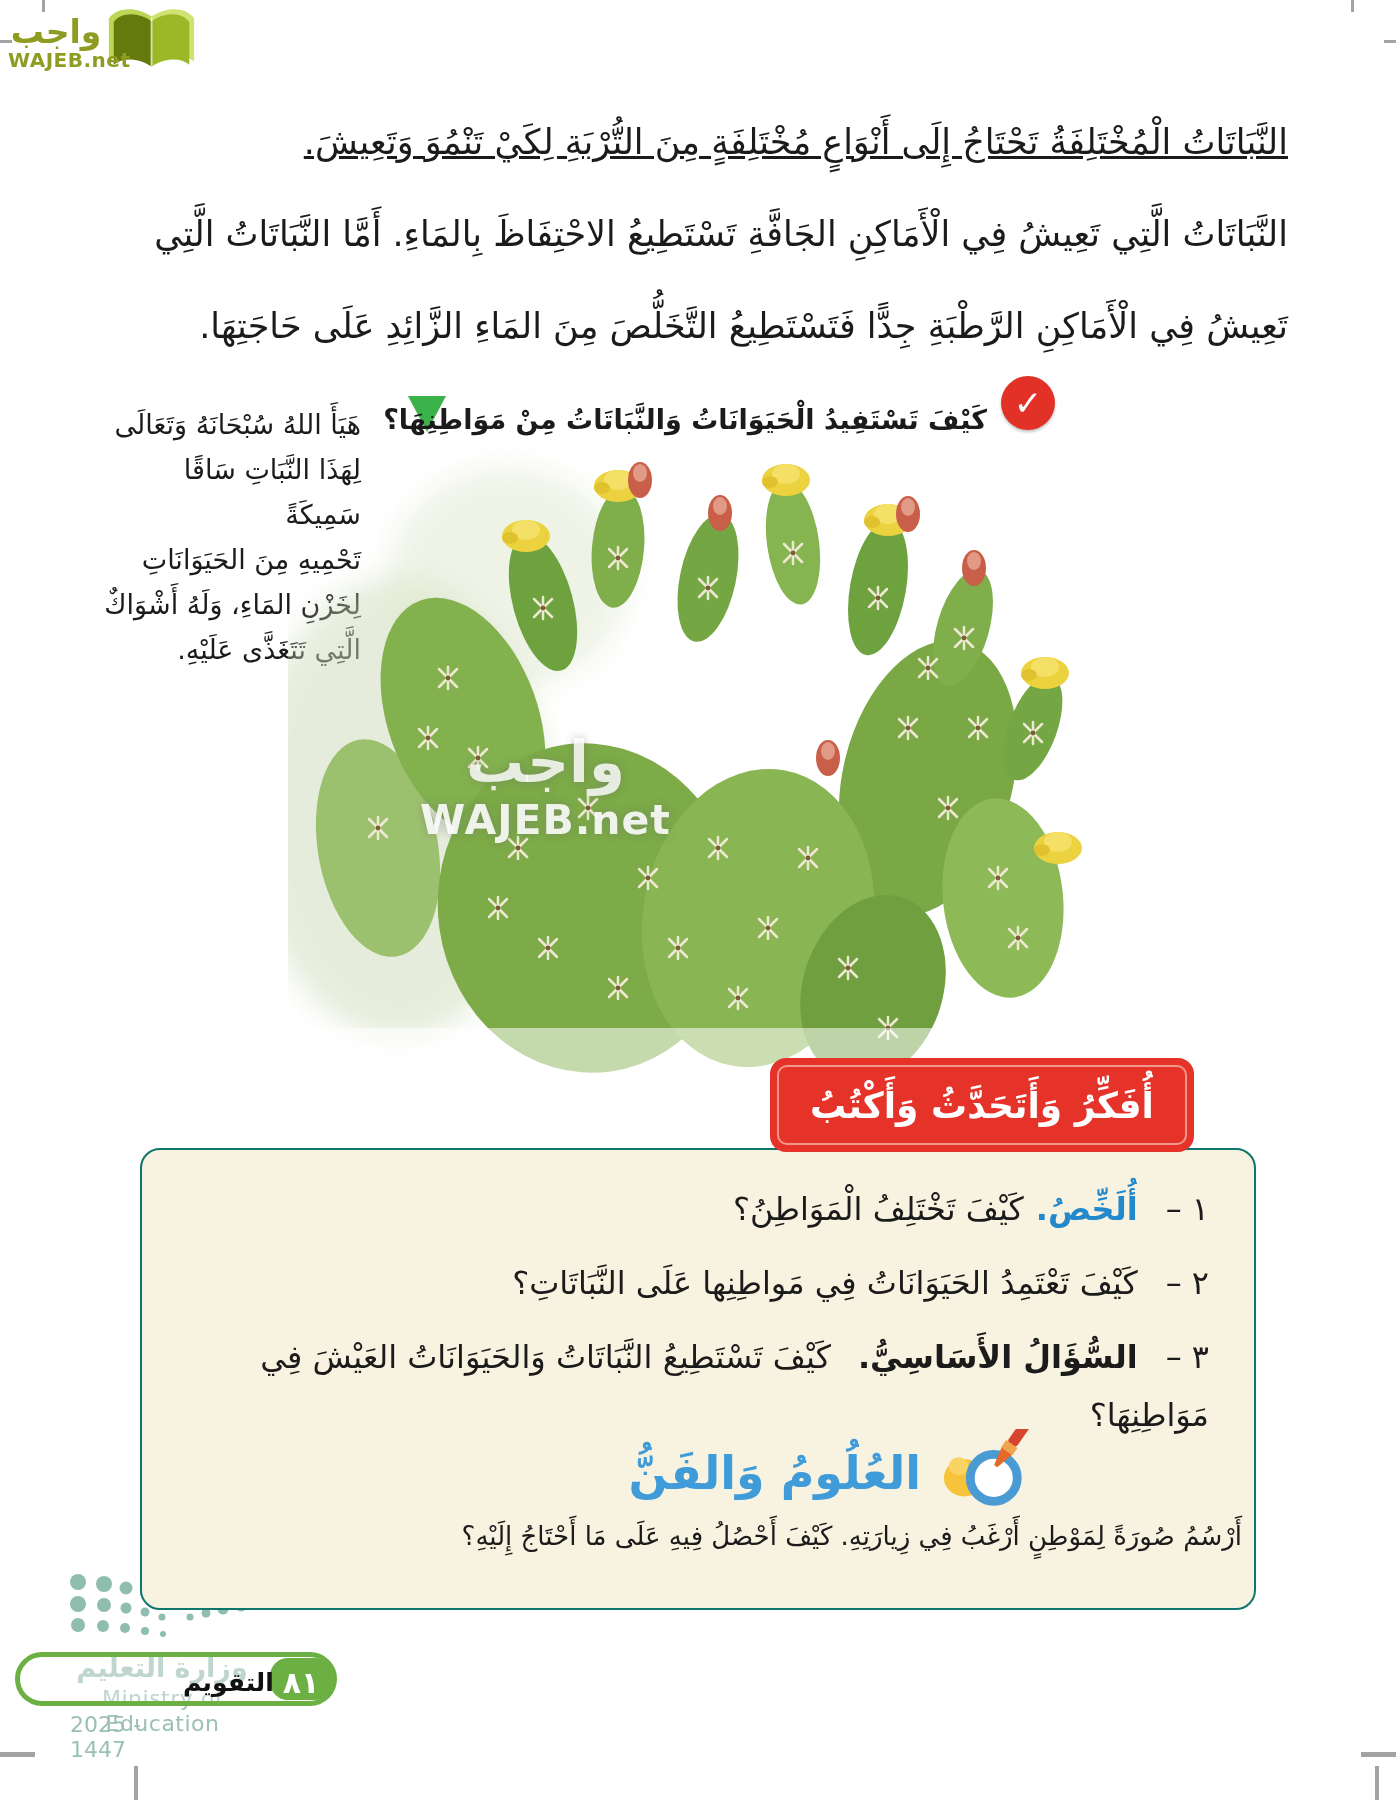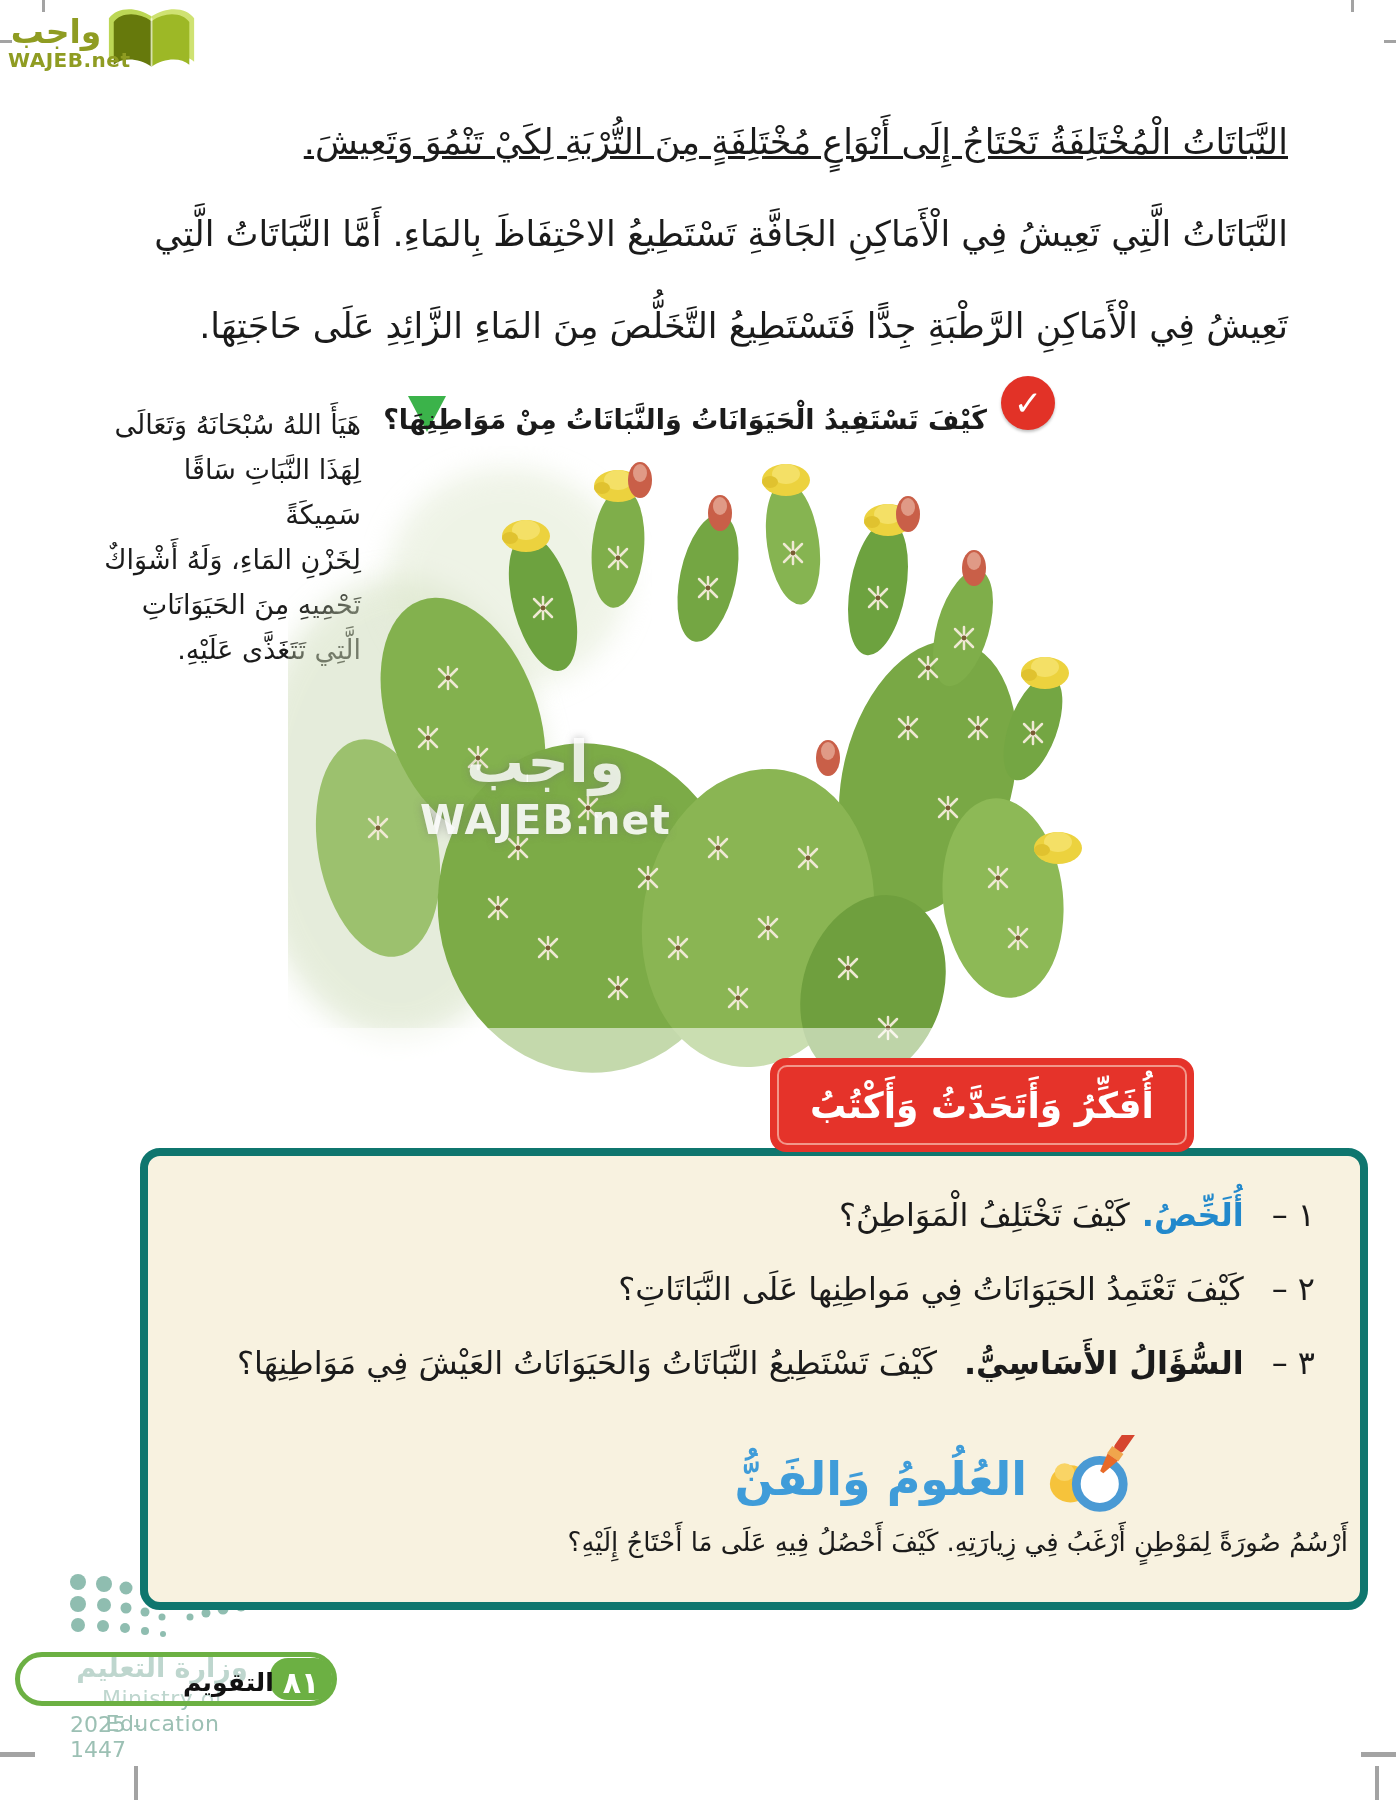--- a/index.html
+++ b/index.html
@@ -25,22 +25,22 @@
                box-shadow:0 2px 3px rgba(0,0,0,.25);}
   .checktext{font-size:27px;font-weight:bold;padding-top:6px;white-space:nowrap;margin-top:22px;}
   
   .caption{left:103px;top:402px;width:258px;text-align:right;font-size:27px;font-weight:normal;line-height:45px;}
   .caption div{display:block;}
   
   .wm{left:418px;top:728px;width:255px;text-align:center;z-index:4;}
   .wm .a{font-size:58px;font-weight:bold;color:rgba(255,255,255,.82);text-shadow:0 0 8px rgba(110,110,110,.45);}
   .wm .e{font-size:41px;font-weight:bold;color:rgba(255,255,255,.88);text-shadow:0 0 8px rgba(110,110,110,.45);letter-spacing:1px;}
   
-  .tbox{left:140px;top:1148px;width:1228px;height:462px;background:#f8f2e0;
-        border:8px solid #0f766e;border-radius:20px;box-sizing:border-box;z-index:5;}
+  .tbox{left:140px;top:1148px;width:1116px;height:462px;background:#f8f2e0;
+        border:2px solid #0f766e;border-radius:20px;box-sizing:border-box;z-index:5;}
   .banner{left:770px;top:1058px;width:424px;height:94px;background:#e5332a;border-radius:16px;
           z-index:6;display:flex;align-items:center;justify-content:center;}
   .banner:after{content:"";position:absolute;inset:7px;border:2px solid #f2978b;border-radius:10px;}
   .banner span{color:#ffffff;font-size:36px;font-weight:bold;}
   .qrow{position:absolute;right:45px;left:25px;direction:rtl;text-align:right;font-size:32px;line-height:58px;}
   .qnum{font-weight:500;margin-left:28px;}
   .qlead-blue{color:#2289cc;font-weight:bold;margin-left:12px;}
   .qlead-bold{color:#1b1b1b;font-weight:bold;margin-left:27px;}
   .arthead{position:absolute;right:225px;top:278px;display:flex;direction:rtl;align-items:center;gap:16px;}
   .arthead .t{color:#3f9cd9;font-size:46px;font-weight:bold;line-height:90px;}
@@ -90,22 +90,22 @@
   <div class="abs tri" style="left:408px;top:396px"></div>
 
   <div class="abs checkrow">
     <div class="checkcircle">✓</div>
     <div class="checktext ar">كَيْفَ تَسْتَفِيدُ الْحَيَوَانَاتُ وَالنَّبَاتَاتُ مِنْ مَوَاطِنِهَا؟</div>
   </div>
 
   <div class="abs caption ar">
     <div>هَيَأَ اللهُ سُبْحَانَهُ وَتَعَالَى</div>
     <div>لِهَذَا النَّبَاتِ سَاقًا سَمِيكَةً</div>
+    <div>تَحْمِيهِ مِنَ الحَيَوَانَاتِ</div>
     <div>لِخَزْنِ المَاءِ، وَلَهُ أَشْوَاكٌ</div>
-    <div>تَحْمِيهِ مِنَ الحَيَوَانَاتِ</div>
     <div>الَّتِي تَتَغَذَّى عَلَيْهِ.</div>
   </div>
 
   <svg class="abs" style="left:288px;top:428px;z-index:2" width="822" height="660" viewBox="0 0 822 660">
     <defs>
       <filter id="blur1">
           <feGaussianBlur stdDeviation="14"></feGaussianBlur>
         </filter>
       <g id="sp" stroke="#efe9d4" stroke-width="2.5" stroke-linecap="round">
         <line x1="-9" y1="-9" x2="9" y2="9"></line>

